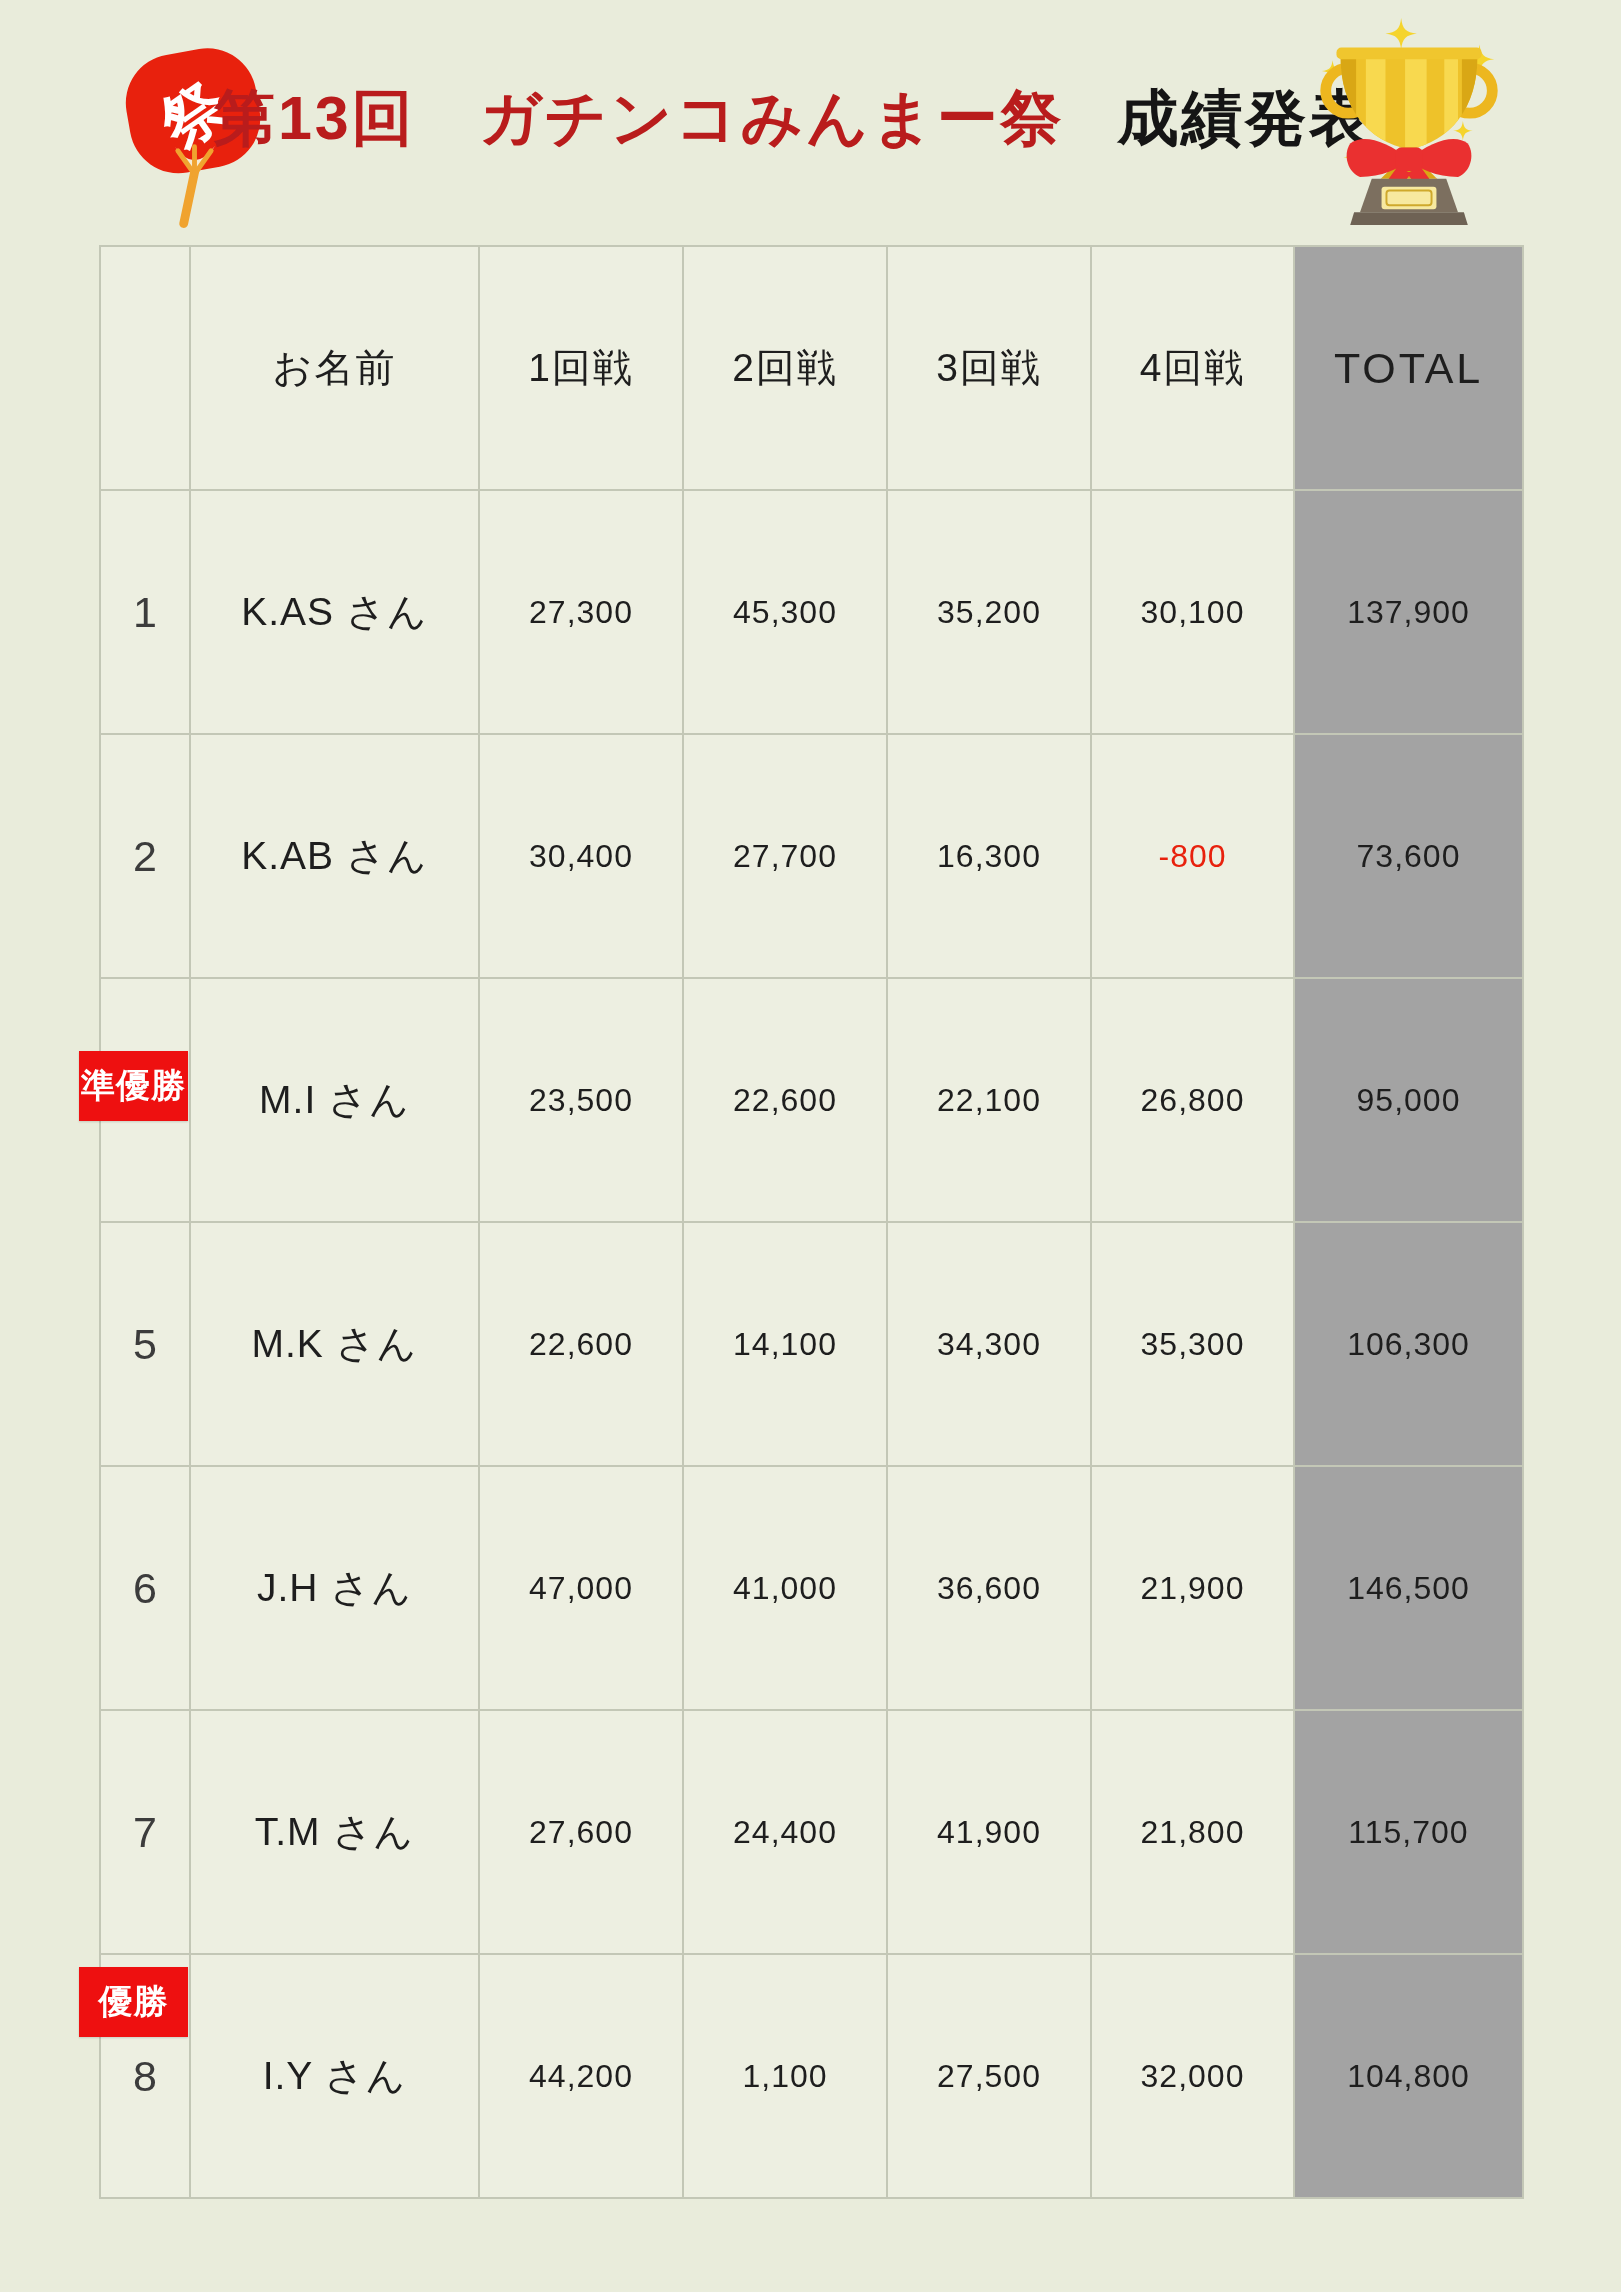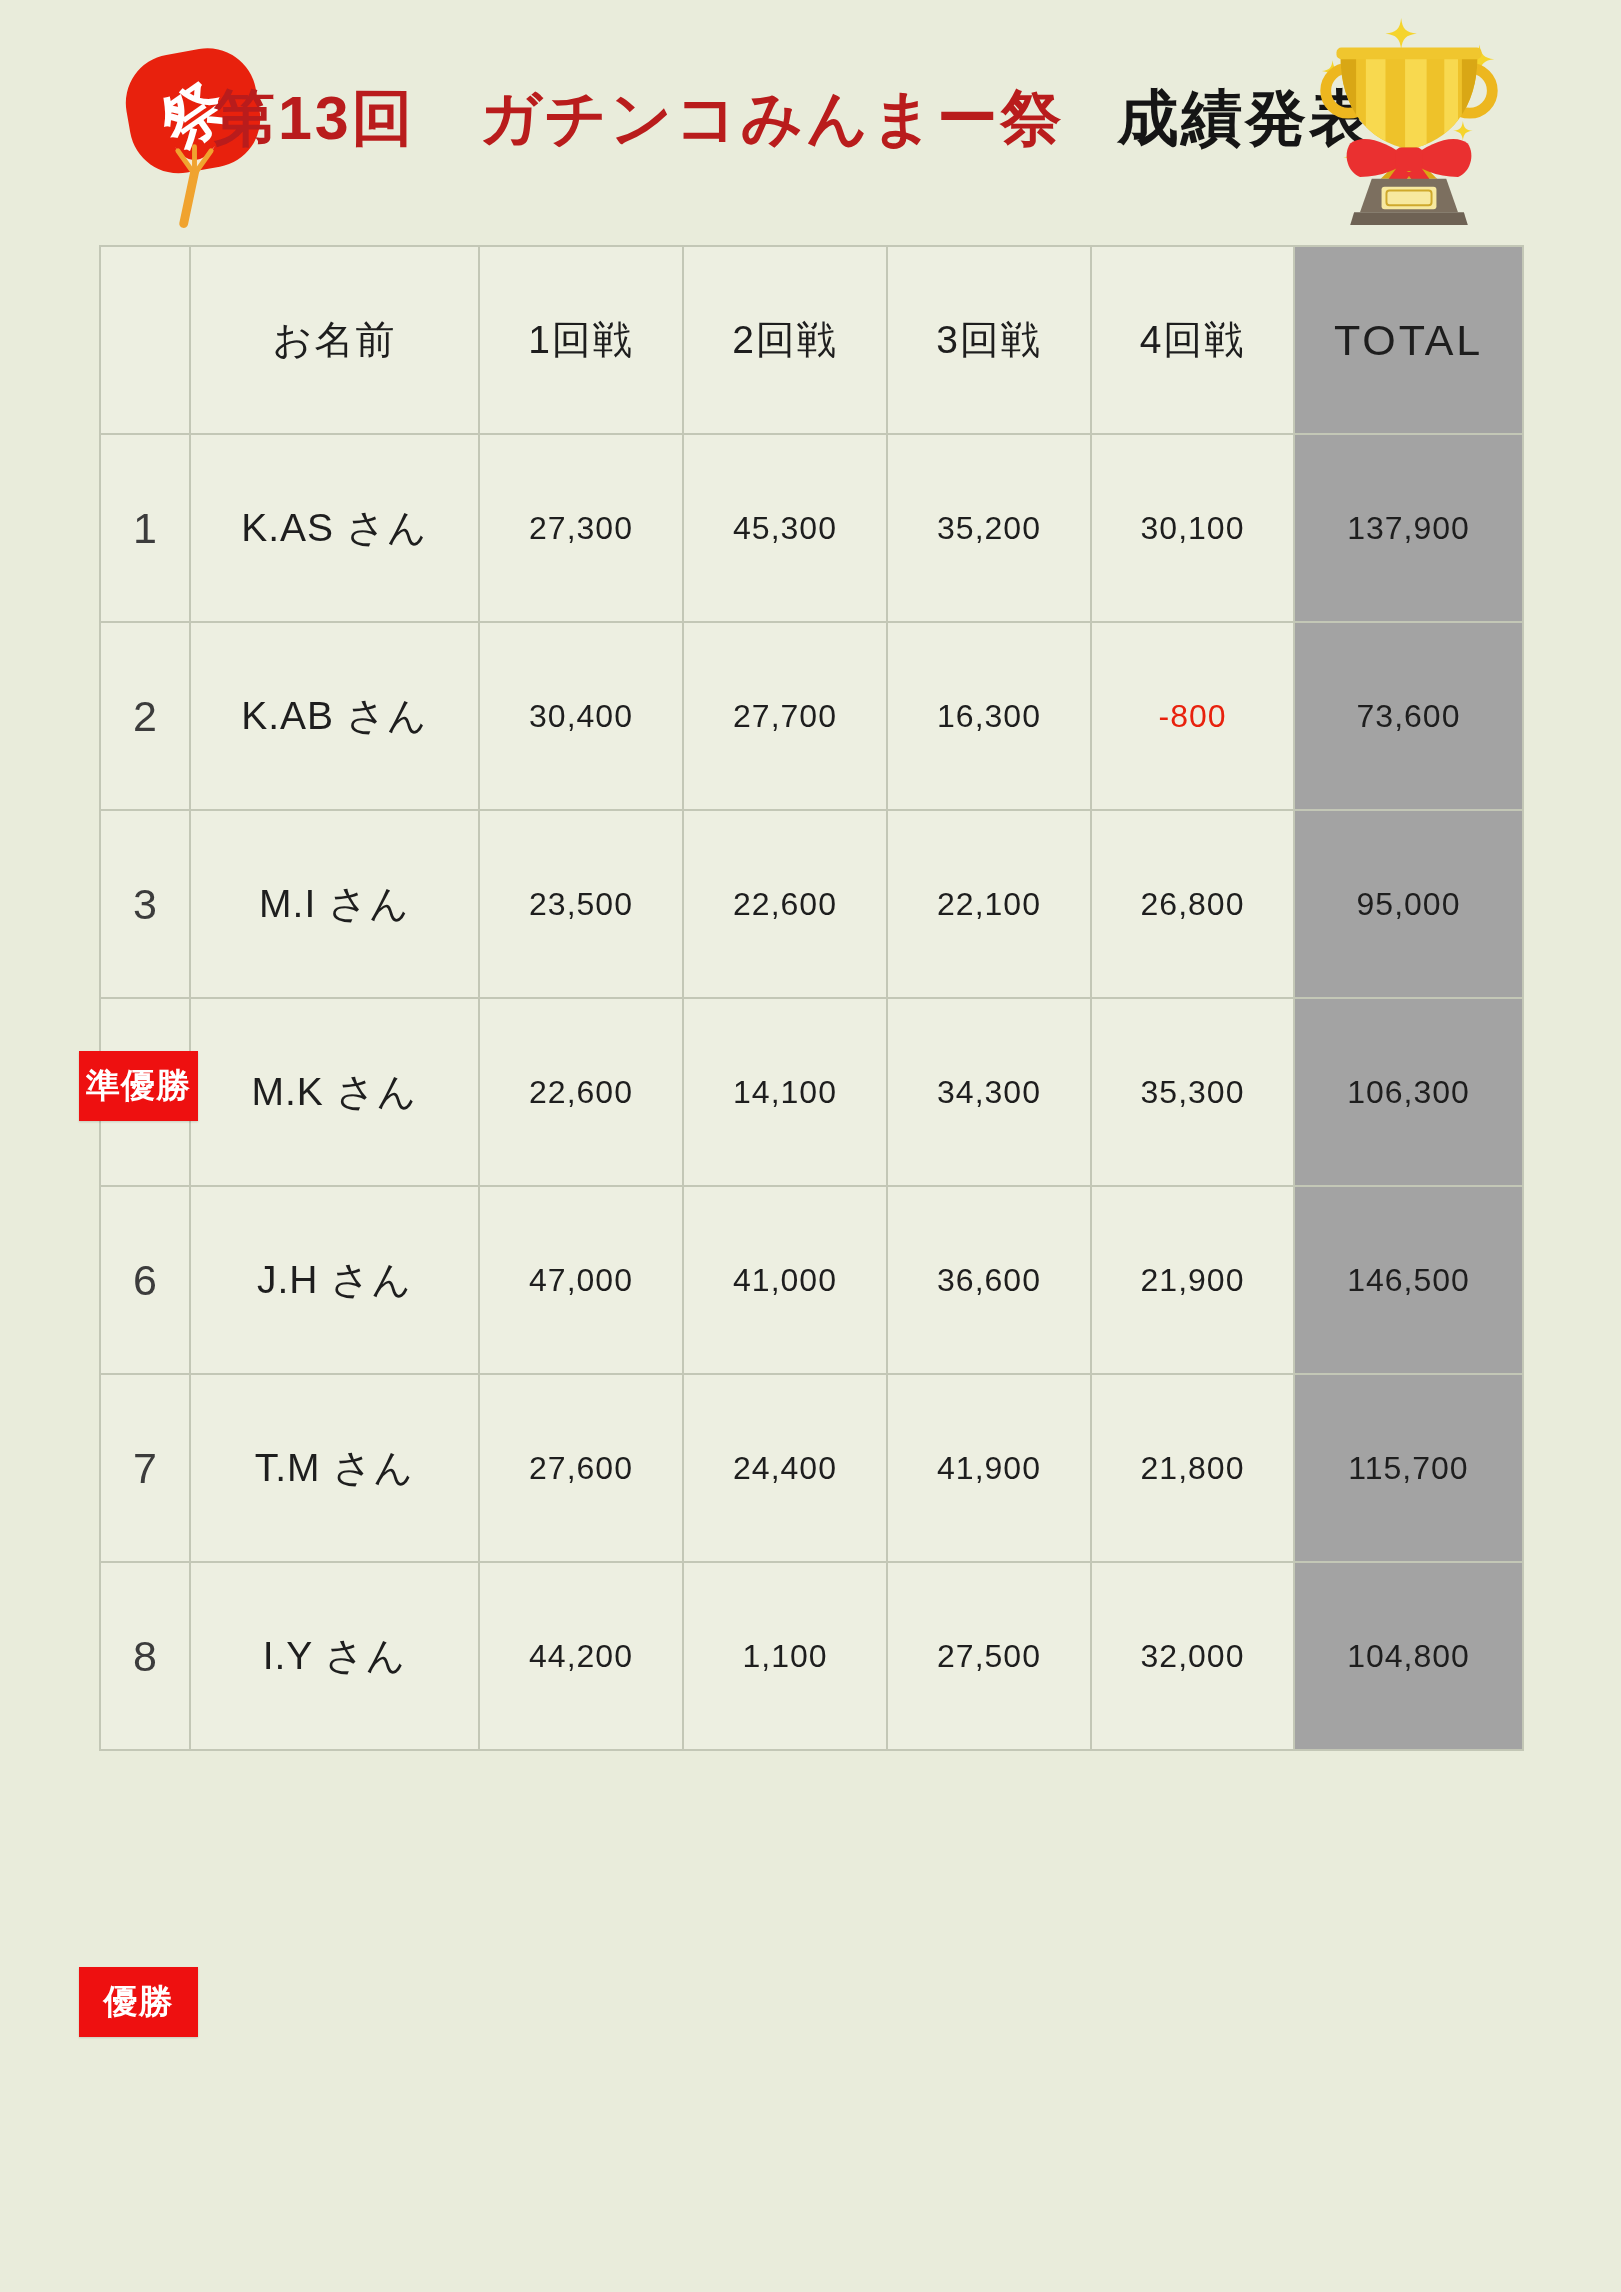--- a/index.html
+++ b/index.html
@@ -24,31 +24,31 @@
     position:absolute;left:99px;top:245px;width:1423px;
     border-collapse:collapse;table-layout:fixed;
     border:2px solid #c3c7b6;border-bottom:2.9px solid #a9ad9d;
   }
   .results th,.results td{
     border:2px solid #c3c7b6;
     background:#edefe1;
     text-align:center;vertical-align:middle;
     padding:0;overflow:hidden;
   }
-  .results tr{height:188px;}
+  .results tr{height:244px;}
   .results th{font-weight:normal;font-size:39px;letter-spacing:2px;}
   .results th.th-total{font-size:43px;letter-spacing:2.9px;}
   .results .total-col{background:#a3a3a3;}
   td.rank{font-size:43px;color:#3c3c3c;}
   td.name{font-size:39px;letter-spacing:1px;}
   td.num{font-size:32px;letter-spacing:1px;}
   td.neg{color:#e8210d;}
   
   .badge{
-    position:absolute;left:79px;width:119px;height:70px;
+    position:absolute;left:79px;width:109px;height:70px;
     background:#ee1010;color:#ffffff;
     display:flex;align-items:center;justify-content:center;
     font-size:34px;font-weight:bold;letter-spacing:1px;
     box-shadow:0 1px 2px rgba(0,0,0,0.15);
   }
   .badge-semi{top:1051px;}
   .badge-win{top:1967px;}
 </style>
 </head>
 <body>

